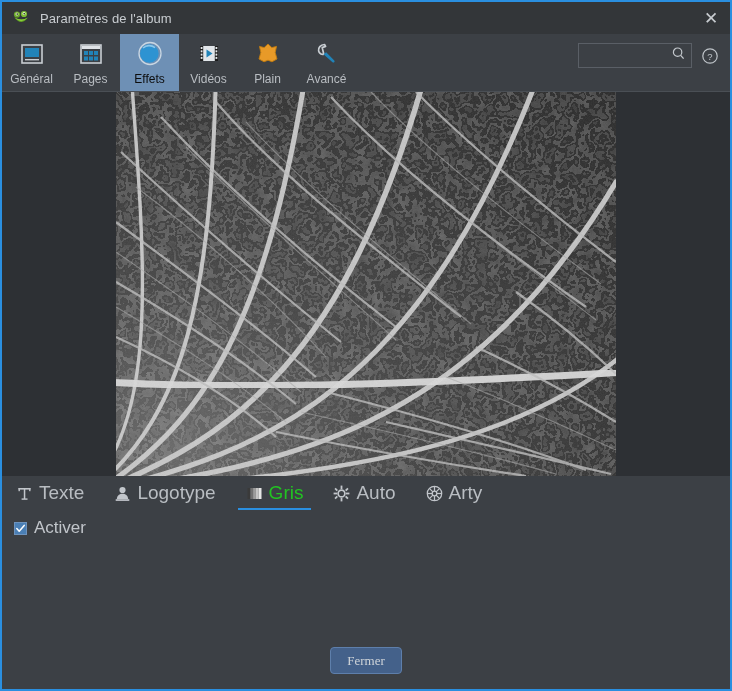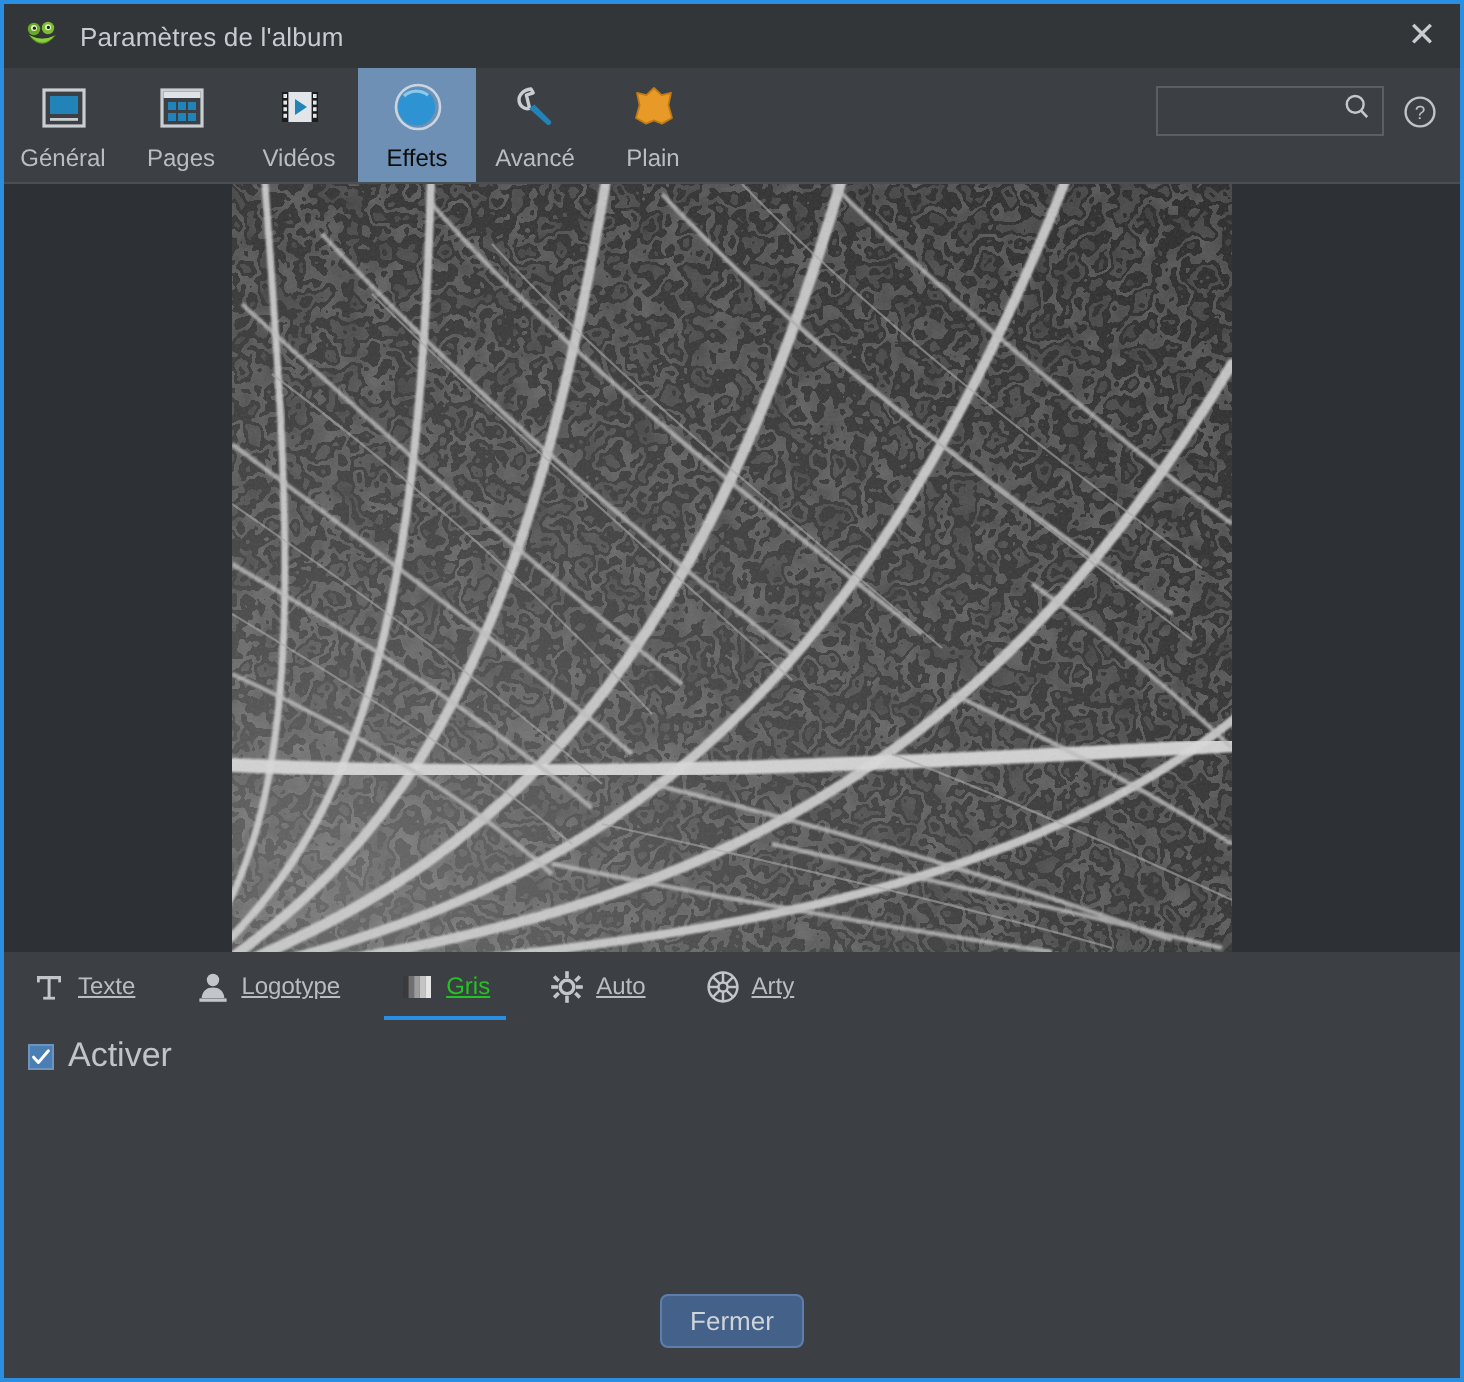--- a/index.html
+++ b/index.html
@@ -172,23 +172,22 @@
     margin-right: 26px;
     position: relative;
     padding: 0 2px;
   }
   .etab .eicon {
     width: 17px; height: 17px;
     margin-right: 6px;
     display: block;
   }
   .etab .elabel {
-    font-size: 12px;
+    font-size: 19px;
     color: #b9bdc2;
-    text-decoration: underline;
   }
   .etab.active .elabel { color: #22c322; }
   .etab.active::after {
     content: "";
     position: absolute;
     left: -6px; right: -6px;
     bottom: 0;
     height: 2px;
     background: #2a8fe0;
   }
@@ -229,21 +228,21 @@
     justify-content: center;
   }
   .close-action {
     width: 70px;
     height: 25px;
     background: #44618a;
     border: 1px solid #5e7fab;
     border-radius: 4px;
     color: #cfd4d9;
     font-size: 13px;
-    font-family: Liberation Sans, sans-serif;
+    font-family: Liberation Serif, serif;
     display: flex;
     align-items: center;
     justify-content: center;
   }
 </style>
 </head>
 <body>
 
 <div class="window">
 
@@ -286,20 +285,31 @@
           <rect x="13" y="12" width="4" height="4" fill="#2183b8"></rect>
           <rect x="18" y="12" width="4" height="4" fill="#2183b8"></rect>
           <rect x="8" y="17.5" width="4" height="4" fill="#2183b8"></rect>
           <rect x="13" y="17.5" width="4" height="4" fill="#2183b8"></rect>
           <rect x="18" y="17.5" width="4" height="4" fill="#2183b8"></rect>
         </svg>
       </span>
       <span class="tblabel">Pages</span>
     </div>
 
+
+    <div class="tbitem selected">
+      <span class="tbicon">
+        <svg width="30" height="30" viewBox="0 0 30 30">
+          <circle cx="15" cy="14.5" r="11" fill="none" stroke="#c9d6e2" stroke-width="1.3"></circle>
+          <circle cx="14.3" cy="14.5" r="9.3" fill="#2d93d2"></circle>
+          <path d="M8 9 A9.3 9.3 0 0 1 20 8.6" fill="none" stroke="#9fd0ee" stroke-width="1.6" opacity="0.85"></path>
+        </svg>
+      </span>
+      <span class="tblabel">Effets</span>
+    </div>
 
     <div class="tbitem">
       <span class="tbicon">
         <svg width="30" height="30" viewBox="0 0 30 30">
           <rect x="6" y="7" width="18" height="15" fill="#e2e6ea"></rect>
           <rect x="6" y="7" width="3.2" height="15" fill="#1c1c1c"></rect>
           <rect x="20.8" y="7" width="3.2" height="15" fill="#1c1c1c"></rect>
           <g fill="#e2e6ea">
             <rect x="6.7" y="8" width="1.8" height="2"></rect>
             <rect x="6.7" y="11.3" width="1.8" height="2"></rect>
@@ -309,48 +319,37 @@
             <rect x="21.5" y="11.3" width="1.8" height="2"></rect>
             <rect x="21.5" y="14.6" width="1.8" height="2"></rect>
             <rect x="21.5" y="17.9" width="1.8" height="2"></rect>
           </g>
           <path d="M12.5 10.5 L18.5 14.5 L12.5 18.5 Z" fill="#2183b8"></path>
         </svg>
       </span>
       <span class="tblabel">Vidéos</span>
     </div>
 
-    <div class="tbitem selected">
+    <div class="tbitem">
       <span class="tbicon">
         <svg width="30" height="30" viewBox="0 0 30 30">
-          <circle cx="15" cy="14.5" r="11" fill="none" stroke="#c9d6e2" stroke-width="1.3"></circle>
-          <circle cx="14.3" cy="14.5" r="9.3" fill="#2d93d2"></circle>
-          <path d="M8 9 A9.3 9.3 0 0 1 20 8.6" fill="none" stroke="#9fd0ee" stroke-width="1.6" opacity="0.85"></path>
-        </svg>
-      </span>
-      <span class="tblabel">Effets</span>
+          <path d="M15 5 L18.8 8.6 L23.5 7.4 L22.2 13.5 L24 20 L19 22.8 L15 21.2 L11 22.8 L6 20 L7.8 13.5 L6.5 7.4 L11.2 8.6 Z" fill="#e89a28" stroke="#c17c10" stroke-width="0.9" stroke-linejoin="round"></path>
+        </svg>
+      </span>
+      <span class="tblabel">Plain</span>
     </div>
 
     <div class="tbitem">
       <span class="tbicon">
         <svg width="30" height="30" viewBox="0 0 30 30">
           <path d="M12.5 5.5 C8.5 5.8 6 8.8 6.6 11.8 C7.1 14.4 9.6 15.8 11.8 15.2 L10.2 8.6 L13.6 7.4 Z" fill="none" stroke="#c9ced3" stroke-width="1.7" stroke-linejoin="round"></path>
           <path d="M11.5 15.2 L20.5 23.2 C21.6 24.2 23.3 22.6 22.3 21.4 L14.2 13.3 Z" fill="#2183b8"></path>
         </svg>
       </span>
       <span class="tblabel">Avancé</span>
-    </div>
-
-    <div class="tbitem">
-      <span class="tbicon">
-        <svg width="30" height="30" viewBox="0 0 30 30">
-          <path d="M15 5 L18.8 8.6 L23.5 7.4 L22.2 13.5 L24 20 L19 22.8 L15 21.2 L11 22.8 L6 20 L7.8 13.5 L6.5 7.4 L11.2 8.6 Z" fill="#e89a28" stroke="#c17c10" stroke-width="0.9" stroke-linejoin="round"></path>
-        </svg>
-      </span>
-      <span class="tblabel">Plain</span>
     </div>
 
     <div class="toolbar-spacer"></div>
 
     <div class="search-wrap">
       <div class="search-box">
         <input class="search-input" type="text" value="" placeholder="" style="">
         <span>
           <svg width="15" height="15" viewBox="0 0 15 15">
             <circle cx="6.6" cy="6.2" r="4.2" fill="none" stroke="#c3c8cd" stroke-width="1.2"></circle>

